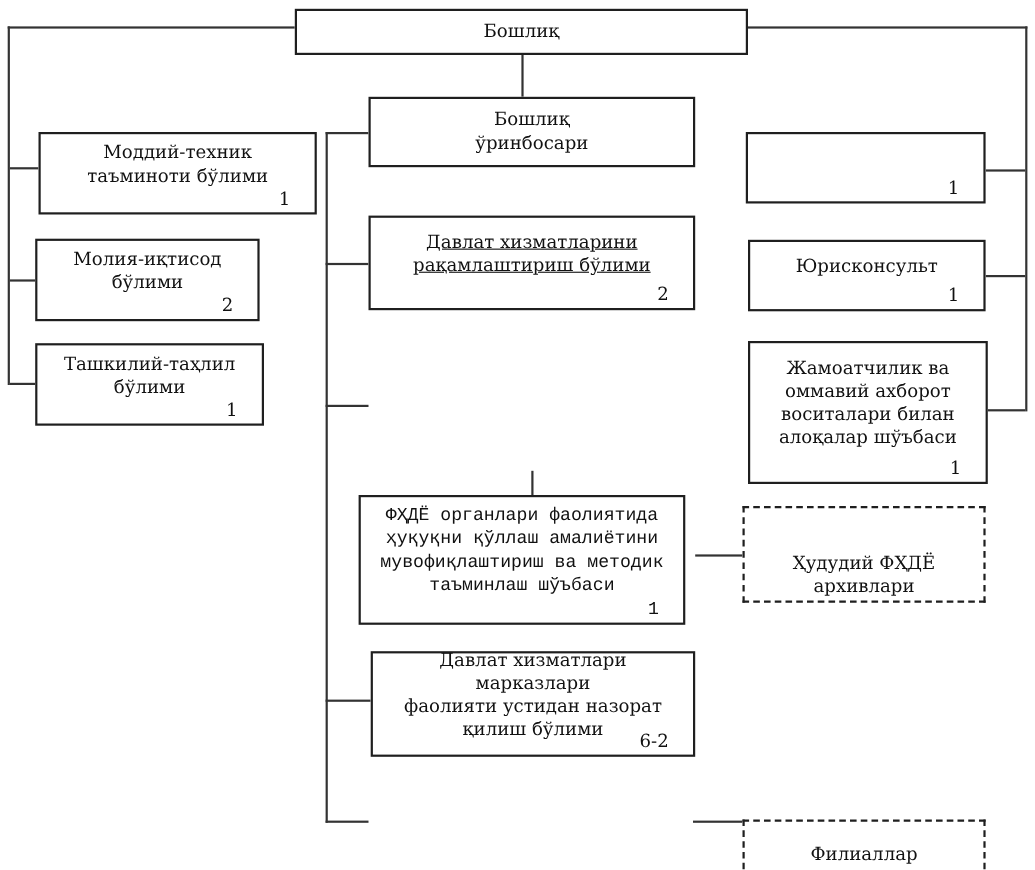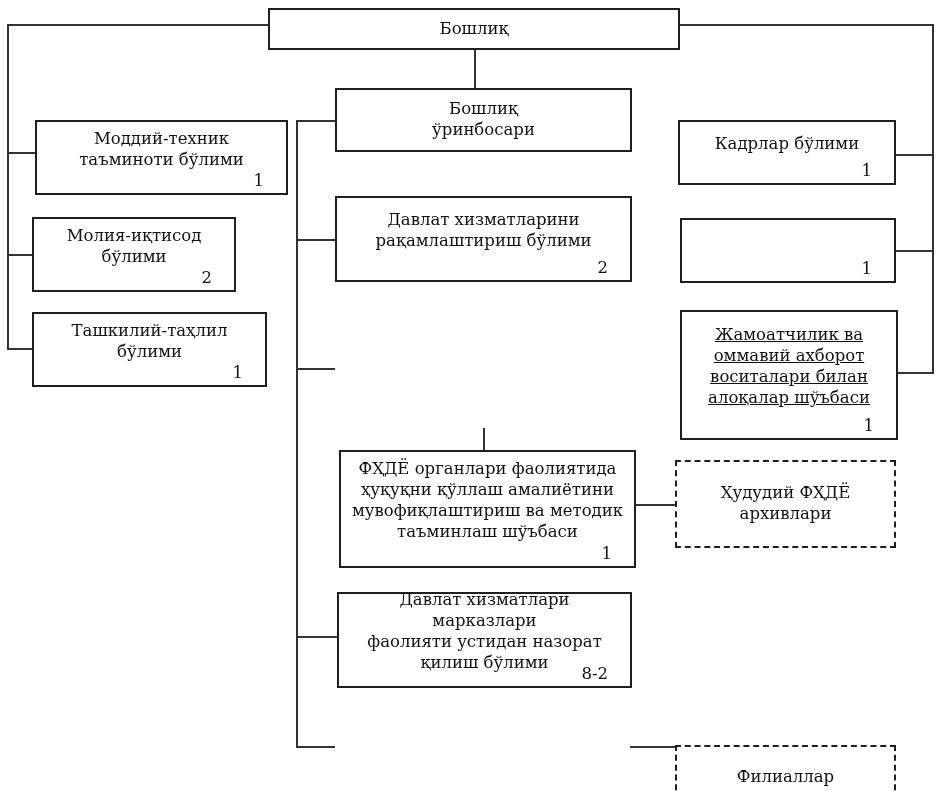--- a/index.html
+++ b/index.html
@@ -97,67 +97,67 @@
 таъминоти бўлими</span>
     <span class="num">1</span>
   </div>
 
   <div class="node numbered" style="left:32px; top:217px; width:204px; height:75px;">
     <span class="lbl">Молия-иқтисод
 бўлими</span>
     <span class="num">2</span>
   </div>
 
-  <div class="node numbered" style="left:32px; top:312px; width:235px; height:75px;">
+  <div class="node numbered" style="left:32px; top:312px; width:208px; height:75px;">
     <span class="lbl">Ташкилий-таҳлил
 бўлими</span>
     <span class="num">1</span>
   </div>
 
   <div class="node numbered" style="left:678px; top:120px; width:218px; height:65px;">
-    <span class="lbl">Кадрлар бўлими</span>
     <span class="num">1</span>
   </div>
 
   <div class="node numbered" style="left:680px; top:218px; width:216px; height:65px;">
+    <span class="lbl">Юрисконсульт</span>
     <span class="num">1</span>
   </div>
 
-  <div class="node numbered" style="left:680px; top:310px; width:218px; height:130px;text-decoration:underline;">
+  <div class="node numbered" style="left:680px; top:310px; width:218px; height:130px;">
     <span class="lbl">Жамоатчилик ва
 оммавий ахборот
 воситалари билан
 алоқалар шўъбаси</span>
     <span class="num">1</span>
   </div>
 
-  <div class="node numbered" style="left:335px; top:196px; width:297px; height:86px;">
+  <div class="node numbered" style="left:335px; top:196px; width:297px; height:86px;text-decoration:underline;">
     <span class="lbl">Давлат хизматларини
 рақамлаштириш бўлими</span>
     <span class="num">2</span>
   </div>
 
 
-  <div class="node numbered" style="left:339px; top:450px; width:297px; height:118px;">
+  <div class="node numbered" style="left:326px; top:450px; width:297px; height:118px;font-family:Liberation Mono, monospace;">
     <span class="lbl">ФҲДЁ органлари фаолиятида
 ҳуқуқни қўллаш амалиётини
 мувофиқлаштириш ва методик
 таъминлаш шўъбаси</span>
     <span class="num">1</span>
   </div>
 
   <div class="node numbered" style="left:337px; top:592px; width:295px; height:96px;">
     <span class="lbl">Давлат хизматлари марказлари
 фаолияти устидан назорат
 қилиш бўлими</span>
-    <span class="num">8-2</span>
+    <span class="num">6-2</span>
   </div>
 
 
-  <div class="node dashed" style="left:675px; top:460px; width:221px; height:88px;">
+  <div class="node dashed" style="left:675px; top:460px; width:221px; height:88px;align-items:flex-end;">
     <span class="lbl">Ҳудудий ФҲДЁ
 архивлари</span>
   </div>
 
   <div class="node dashed" style="left:675px; top:745px; width:221px; height:65px;">
     <span class="lbl">Филиаллар</span>
   </div>
 
 </div>
 

